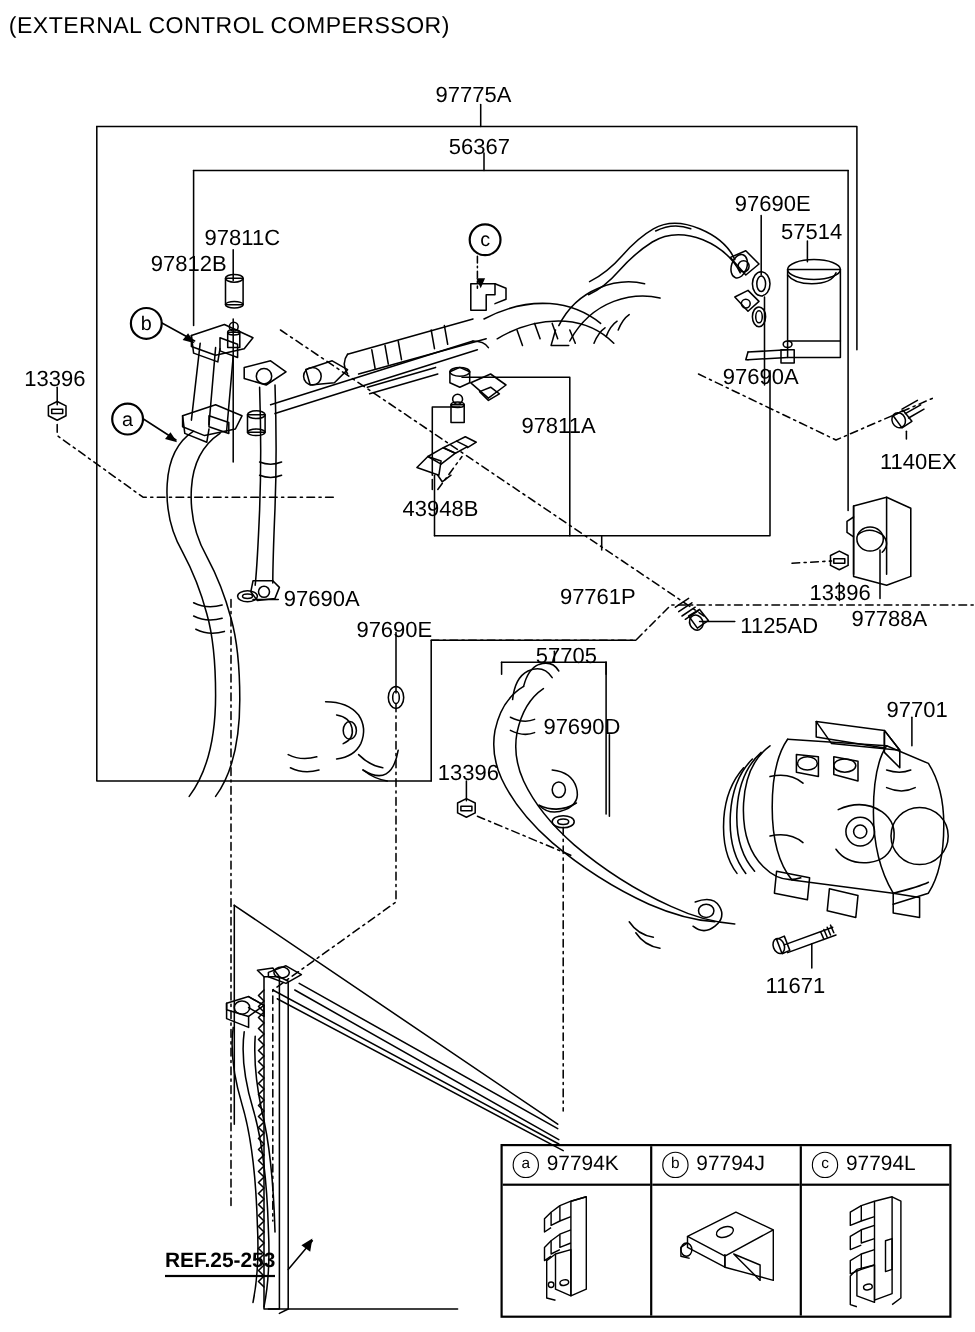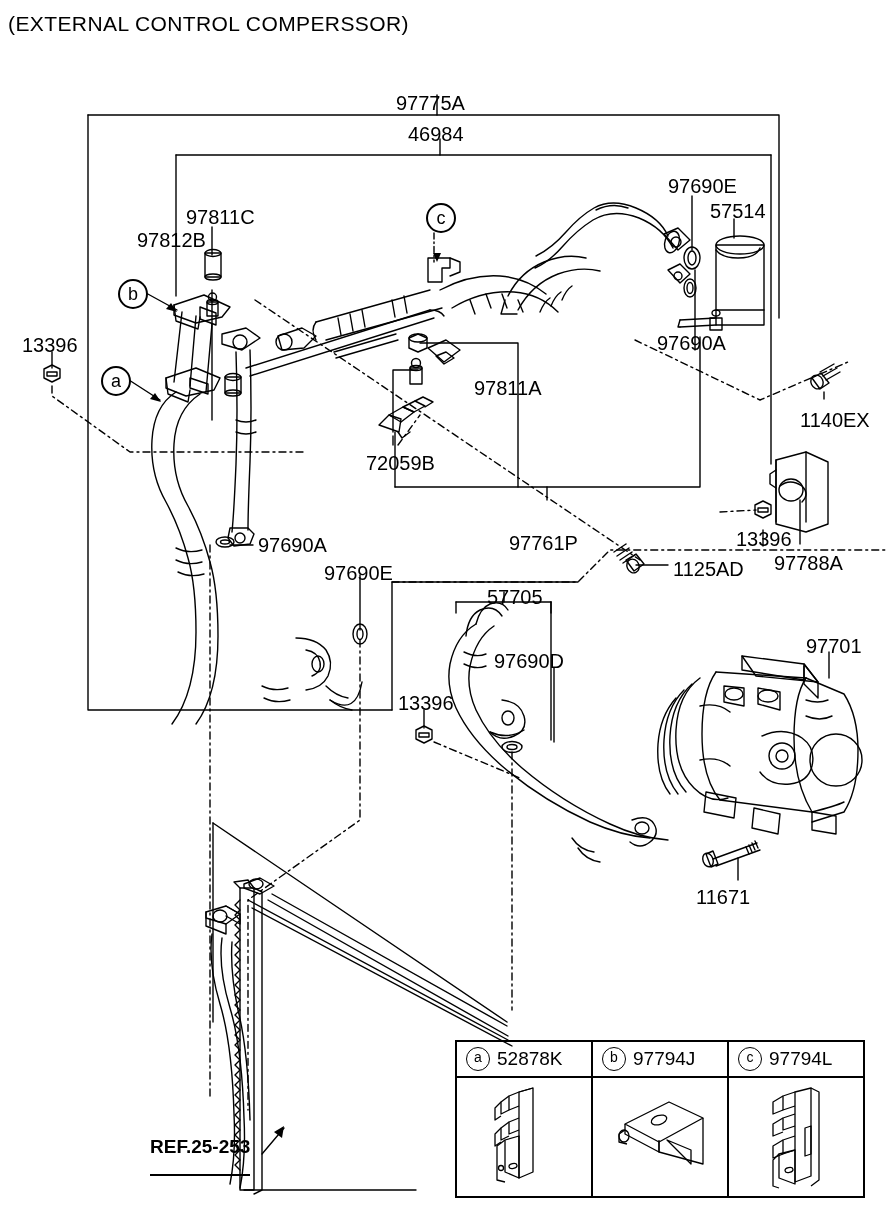--- a/index.html
+++ b/index.html
@@ -31,21 +31,21 @@
     font-size: 20px;
     white-space: nowrap;
     letter-spacing: 0px;
   }
   .ref-label {
     position: absolute;
     font-size: 19px;
     font-weight: bold;
     white-space: nowrap;
     border-bottom: 2.5px solid #000;
-    padding-bottom: 16px;
+    padding-bottom: 1px;
   }
   .callout {
     position: absolute;
     width: 30px;
     height: 30px;
     border: 2px solid #000;
     border-radius: 50%;
     box-sizing: border-box;
     font-size: 18px;
     line-height: 26px;
@@ -444,31 +444,31 @@
         <path d="M268 900 L508 1036"></path>
         <path d="M272 894 L507 1026"></path>
 
         <path d="M262 1154 L284 1128"></path>
         <path d="M284 1126 l-2 12 l-8 -6 z" fill="#000" stroke="none"></path>
       </g>
 
     </g>
   </svg>
 
-  <div class="label" style="left:396px;top:92px">97775A</div>
-  <div class="label" style="left:408px;top:123px">46984</div>
+  <div class="label" style="left:396px;top:76px">97775A</div>
+  <div class="label" style="left:408px;top:123px">56367</div>
   <div class="label" style="left:668px;top:175px">97690E</div>
   <div class="label" style="left:710px;top:200px">57514</div>
   <div class="label" style="left:186px;top:206px">97811C</div>
   <div class="label" style="left:137px;top:229px">97812B</div>
   <div class="label" style="left:22px;top:334px">13396</div>
   <div class="label" style="left:657px;top:332px">97690A</div>
   <div class="label" style="left:474px;top:377px">97811A</div>
   <div class="label" style="left:800px;top:409px">1140EX</div>
-  <div class="label" style="left:366px;top:452px">72059B</div>
+  <div class="label" style="left:366px;top:452px">43948B</div>
   <div class="label" style="left:509px;top:532px">97761P</div>
   <div class="label" style="left:736px;top:528px">13396</div>
   <div class="label" style="left:258px;top:534px">97690A</div>
   <div class="label" style="left:774px;top:552px">97788A</div>
   <div class="label" style="left:324px;top:562px">97690E</div>
   <div class="label" style="left:673px;top:558px">1125AD</div>
   <div class="label" style="left:487px;top:586px">57705</div>
   <div class="label" style="left:806px;top:635px">97701</div>
   <div class="label" style="left:494px;top:650px">97690D</div>
   <div class="label" style="left:398px;top:692px">13396</div>
@@ -478,21 +478,21 @@
   <div class="callout" style="left:118px;top:279px">b</div>
   <div class="callout" style="left:101px;top:366px">a</div>
 
   <div class="ref-label" style="left:150px;top:1136px">REF.25-253</div>
 
   <div id="legend">
 
     <div class="legend-cell">
       <div class="legend-head">
         <div class="legend-mark">a</div>
-        <div class="legend-code">52878K</div>
+        <div class="legend-code">97794K</div>
       </div>
       <div class="legend-body">
         <svg width="136" height="118" viewBox="0 0 136 118">
           <g fill="none" stroke="#000" stroke-width="1.3" stroke-linejoin="round">
             <path d="M62 14 l14 -4 v84 l-14 6 z"></path>
             <path d="M62 14 l-10 4 l0 14 l10 -4"></path>
             <path d="M52 18 l-8 6 l0 12 l8 -4"></path>
             <path d="M44 24 l-6 6 l0 12 l6 -4"></path>
             <path d="M62 40 l-10 4 l0 12 l10 -4"></path>
             <path d="M52 44 l-8 6 l0 12 l8 -4"></path>

